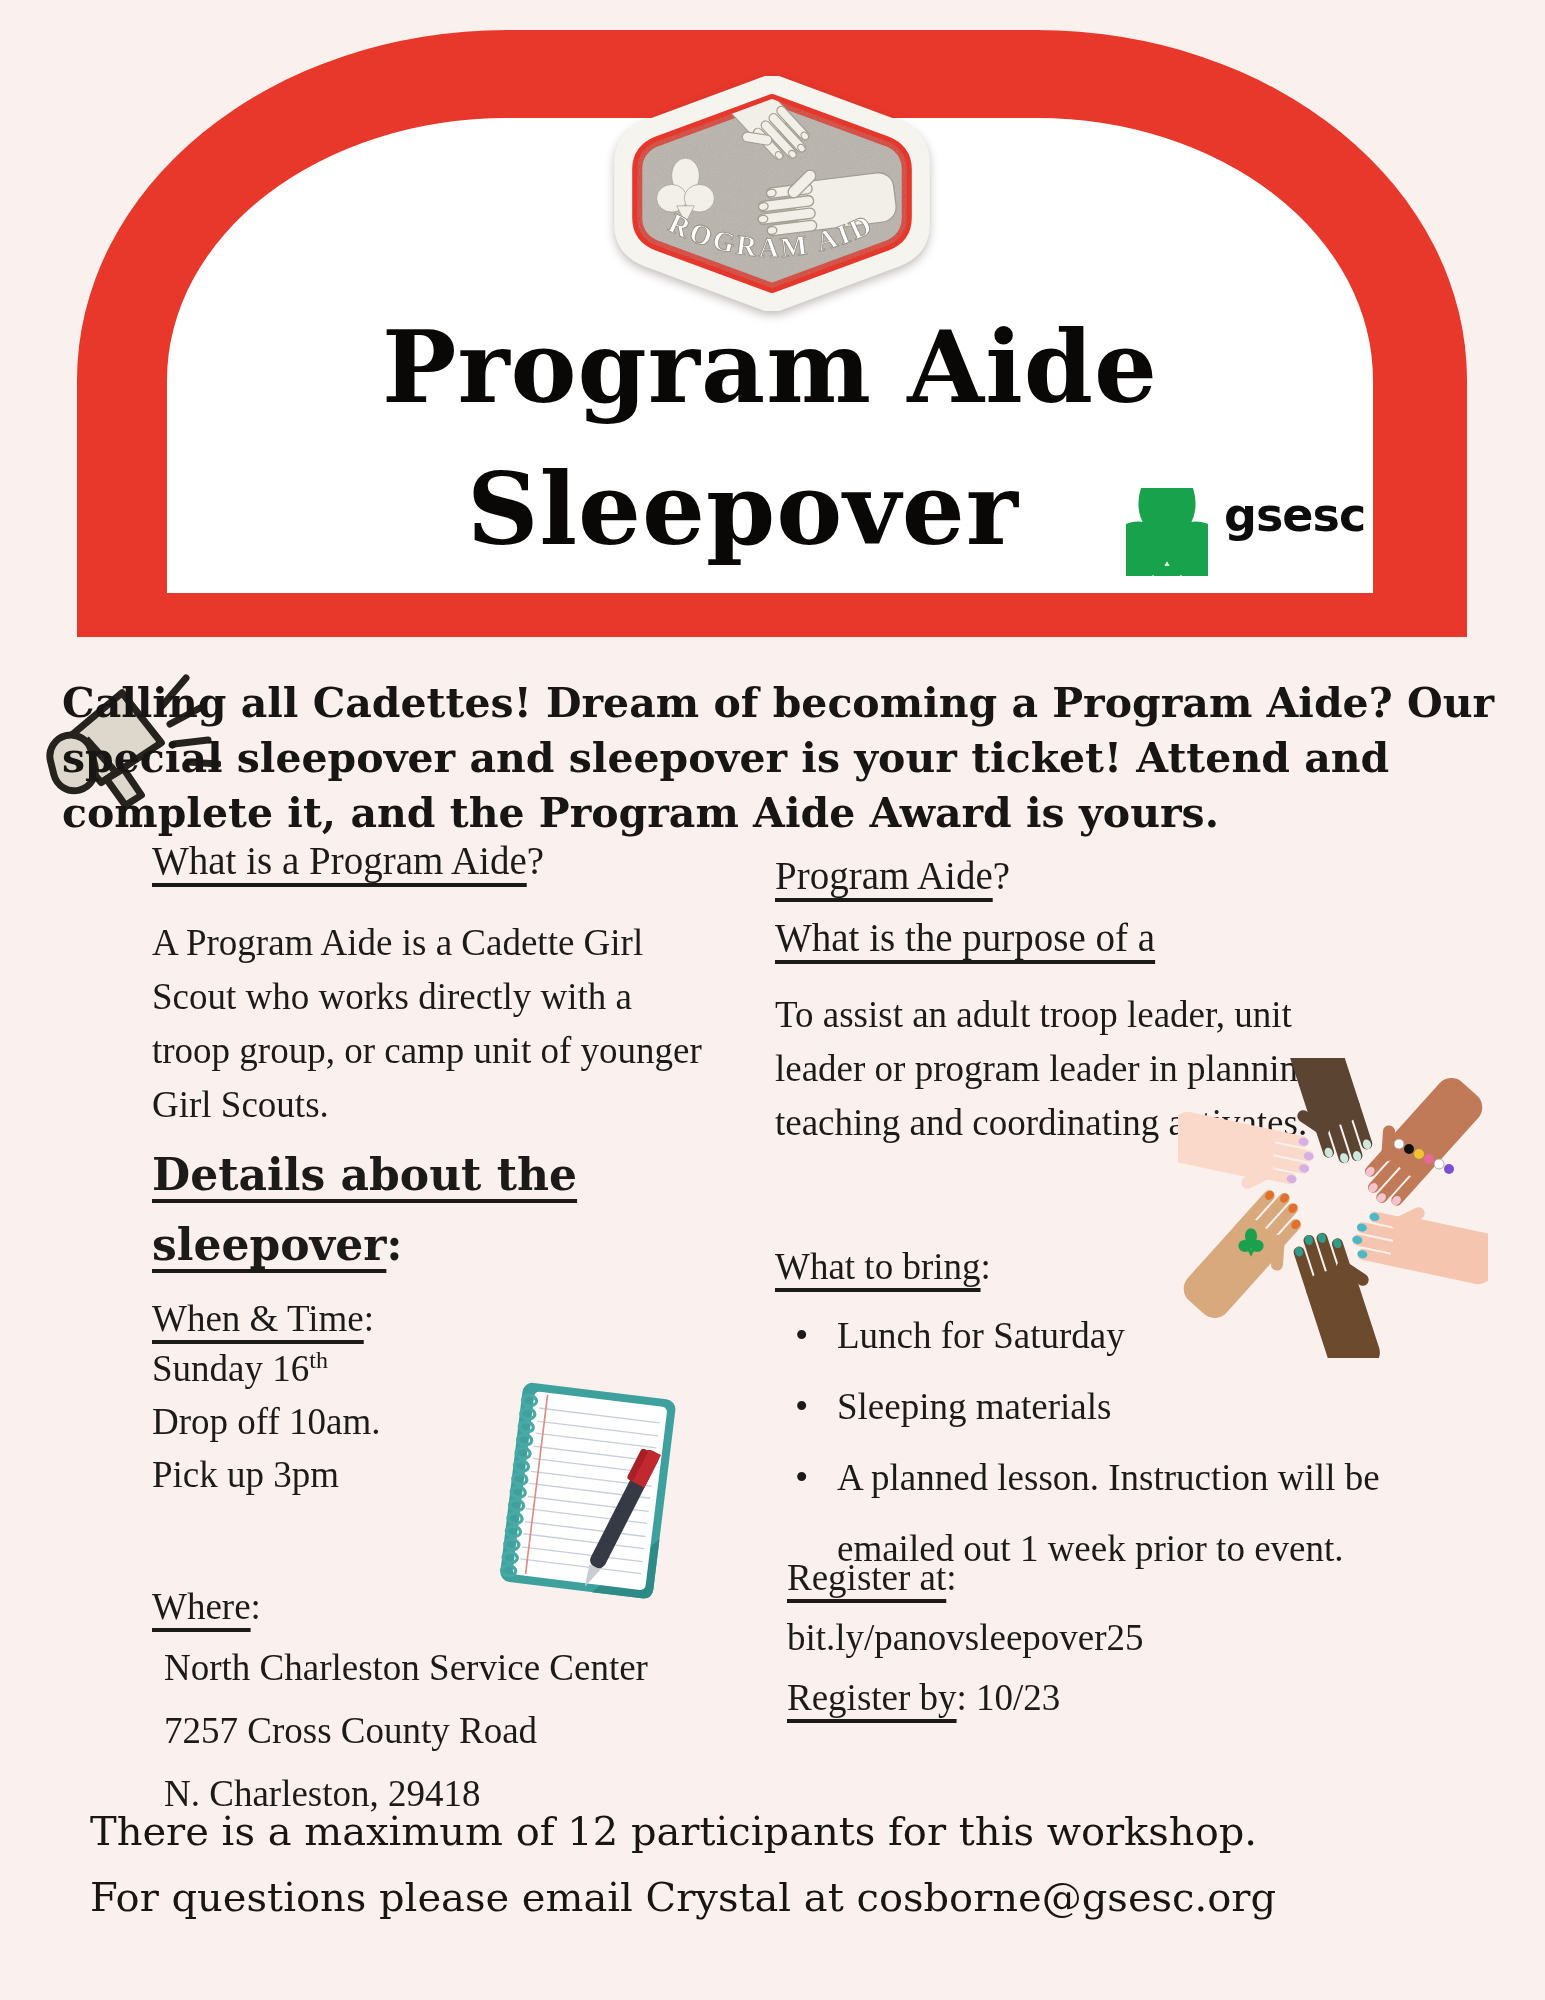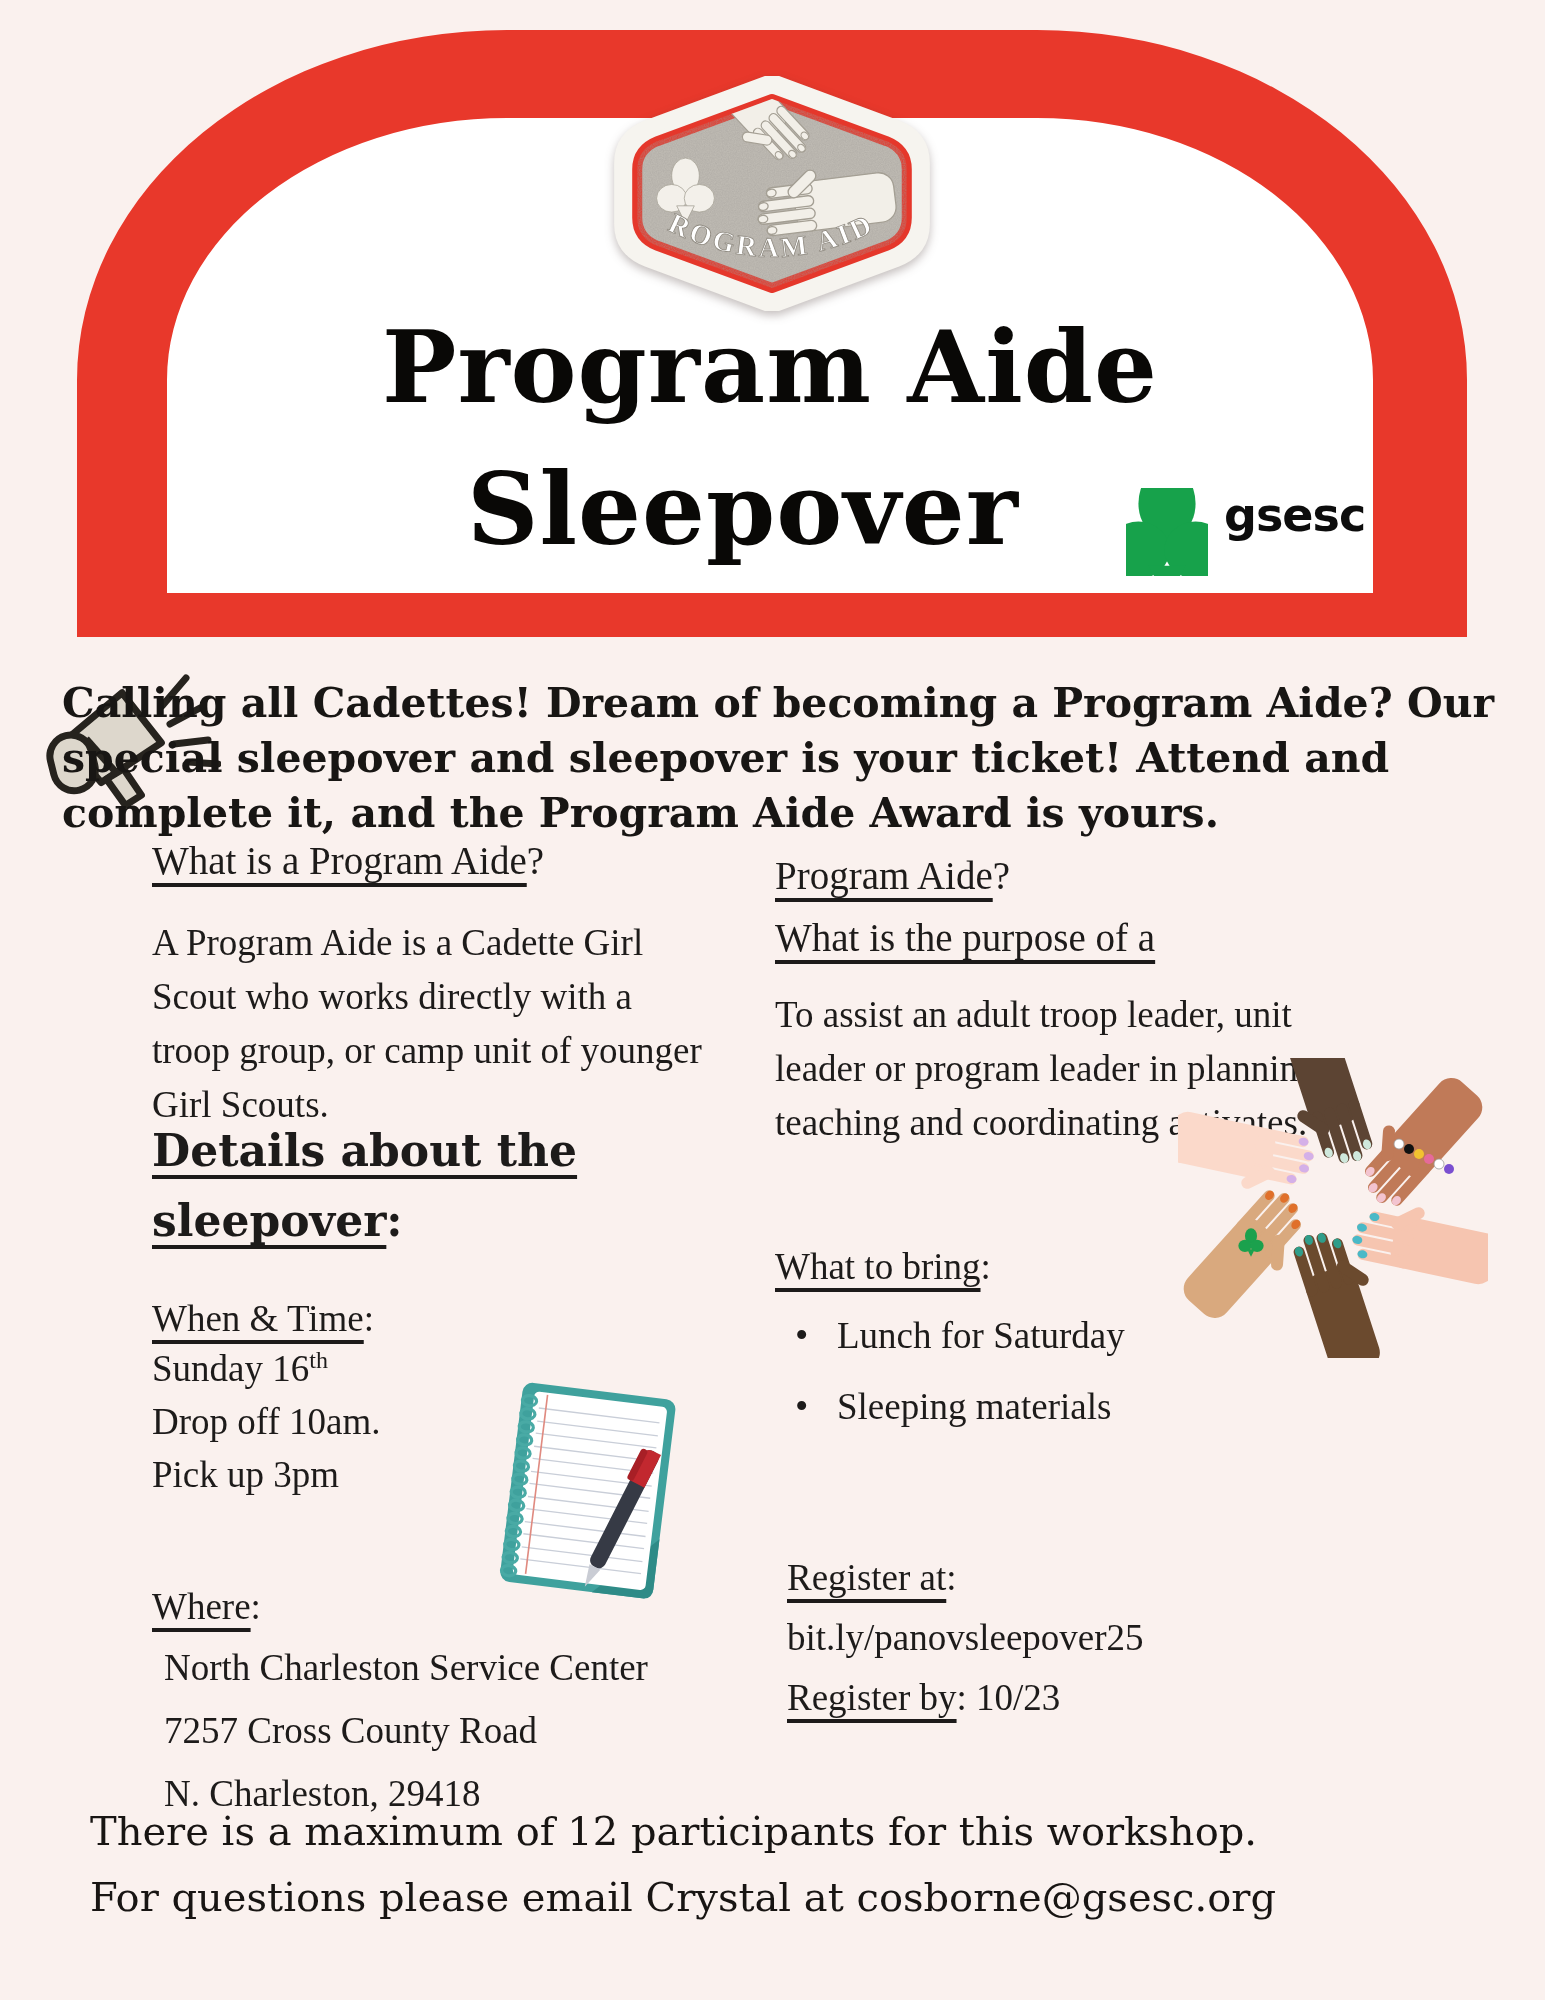--- a/index.html
+++ b/index.html
@@ -145,21 +145,21 @@
     <div>special sleepover and sleepover is your ticket! Attend and</div>
     <div>complete it, and the Program Aide Award is yours.</div>
   </div>
 
   <div class="abs h-u" style="left:152px;top:838px;">
     <span class="u">What is a Program Aide</span><span>?</span>
   </div>
 
   <div class="abs body-t" style="left:152px;top:916px;width:560px;">A Program Aide is a Cadette Girl Scout who works directly with a troop group, or camp unit of younger Girl Scouts.</div>
 
-  <div class="abs big-h" style="left:152px;top:1116px;">
+  <div class="abs big-h" style="left:152px;top:1140px;">
     <div><span class="u">Details about the</span></div>
     <div><span class="u">sleepover</span><span>:</span></div>
   </div>
 
   <div class="abs lines-53" style="left:152px;top:1292px;">
     <span class="u">When &amp; Time</span><span>:</span>
   </div>
 
   <div class="abs lines-53" style="left:152px;top:1342px;width:600px;">
     <div><span>Sunday 16</span><sup>th</sup></div>
@@ -184,20 +184,21 @@
 
   <div class="abs body-t" style="left:775px;top:988px;width:568px;">To assist an adult troop leader, unit leader or program leader in planning, teaching and coordinating activates.</div>
 
   <div class="abs lines-53" style="left:775px;top:1240px;">
     <span class="u">What to bring</span><span>:</span>
   </div>
 
   <ul class="bring abs" style="left:775px;top:1300px;">
     <li>Lunch for Saturday</li>
     <li>Sleeping materials</li>
+    <li>A planned lesson. Instruction will be emailed out 1 week prior to event.</li>
   </ul>
 
   <div class="abs lines-60" style="left:775px;top:1548px;width:600px;">
     <div>
       <span class="u">Register at</span><span>:</span>
     </div>
     <div>bit.ly/panovsleepover25</div>
     <div>
       <span class="u">Register by</span><span>: 10/23</span>
     </div>

